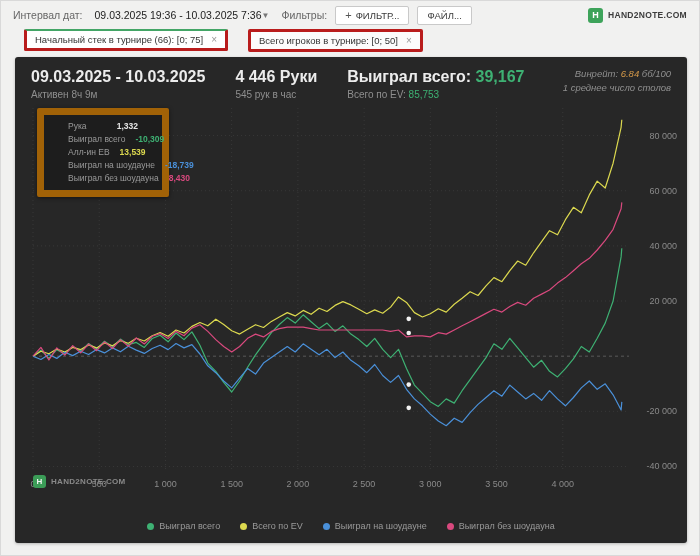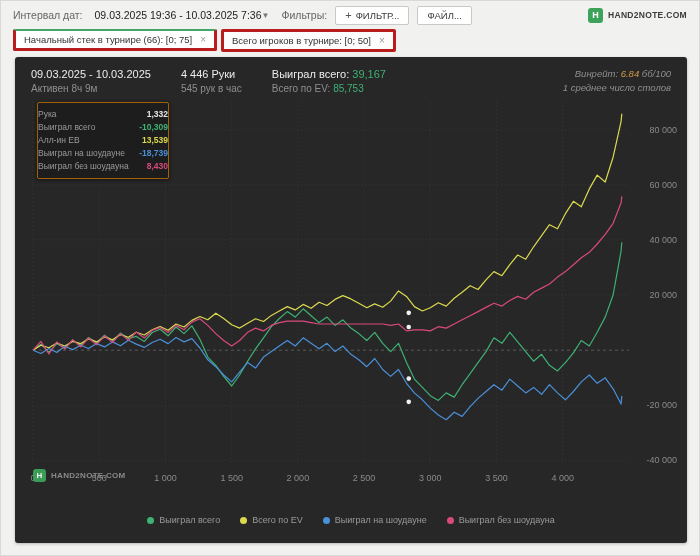--- a/index.html
+++ b/index.html
@@ -12,45 +12,45 @@
   .tb-label { color:#666; }
   .date-ctl { display:flex; align-items:center; color:#222; cursor:pointer; padding:2px 4px; }
   .caret { font-size:8px; color:#777; }
   .btn { display:inline-flex; align-items:center; gap:4px; background:#fff; border:1px solid #c9c9c9; border-radius:2px; font-size:9.5px; color:#3a3a3a; padding:3px 9px; cursor:pointer; }
   .btn .plus { font-size:11px; line-height:9px; color:#555; }
   .logo { margin-left:auto; display:flex; align-items:center; gap:5px; }
   .logo-box { width:15px; height:15px; background:#3da35a; border-radius:3px; color:#fff; font-size:9px; font-weight:bold; display:flex; align-items:center; justify-content:center; }
   .logo-text { font-size:8.5px; font-weight:bold; color:#3c3c3c; letter-spacing:.3px; }
 
   
-  .tabbar { display:flex; gap:4px; padding:0 12px; height:22px; align-items:flex-start; }
+  .tabbar { display:flex; gap:20px; padding:0 23px; height:22px; align-items:flex-start; }
   .ftab { display:flex; align-items:center; gap:8px; background:#fcfcfc; border:3px solid #b91c1c; border-radius:2px; padding:3px 8px; font-size:9.5px; color:#333; cursor:pointer; }
   .ftab.active { border-top:2px solid #43a566; background:#fff; }
   .ftab .x { color:#999; font-size:10px; line-height:9px; cursor:pointer; }
 
   
   .panel { position:absolute; left:14px; top:56px; width:672px; height:486px; background:#272727; border-radius:3px; box-shadow:0 1px 3px rgba(0,0,0,.25); }
   .panel-header { display:flex; gap:30px; padding:11px 16px 2px 16px; align-items:flex-start; }
   .ph-block { display:flex; flex-direction:column; gap:3px; }
-  .ph-main { font-size:11px; font-weight:normal; color:#ececec; }
+  .ph-main { font-size:16px; font-weight:bold; color:#ececec; }
   .ph-sub { font-size:10px; color:#8f8f8f; }
   .green { color:#3eb173; }
   .orange { color:#d79b4a; }
   .ph-right { margin-left:auto; text-align:right; display:flex; flex-direction:column; gap:3px; font-size:9.5px; color:#8f8f8f;font-style:italic; }
 
   
   .chart-wrap { position:relative; margin-top:2px; height:432px; }
   svg { display:block; margin:0 2px; }
   .grid { stroke:#383838; stroke-width:1; stroke-dasharray:1 3; }
   .zero { stroke:#5a5a5a; stroke-dasharray:3 3; }
   .tick { fill:#8a8a8a; font-size:9px; font-family:"Liberation Sans",sans-serif; }
   .xtick { text-anchor:middle; }
   .ytick { text-anchor:end; }
 
-  .tooltip { position:absolute; left:22px; top:4px; width:132px; background:#1d1d1d; border:1px solid #a16207; border-radius:2px; padding:5px 0; box-shadow:0 1px 4px rgba(0,0,0,.5); }
+  .tooltip { position:absolute; left:22px; top:4px; width:132px; background:#1d1d1d; border:7px solid #a16207; border-radius:2px; padding:5px 24px; box-shadow:0 1px 4px rgba(0,0,0,.5); }
   .tt-row { display:flex; justify-content:space-between; gap:10px; font-size:8.5px; line-height:13px; }
   .tt-label { color:#9a9a9a; white-space:nowrap; }
   .tt-value { font-weight:bold; }
 
   .chart-logo { position:absolute; left:18px; bottom:48px; display:flex; align-items:center; gap:5px; opacity:.95; }
   .chart-logo .logo-box { width:13px; height:13px; font-size:8px; }
   .chart-logo .logo-text { color:#8f8f8f; font-size:8px; }
 
   .legend { position:absolute; left:0; bottom:5px; width:100%; display:flex; justify-content:center; gap:20px; font-size:9px; color:#9a9a9a; }
   .legend-item { display:flex; align-items:center; gap:5px; cursor:pointer; }

